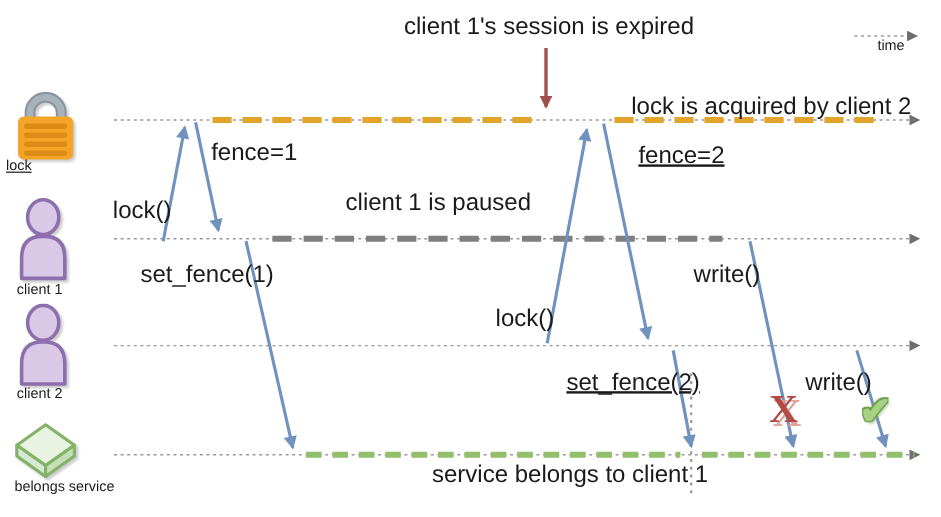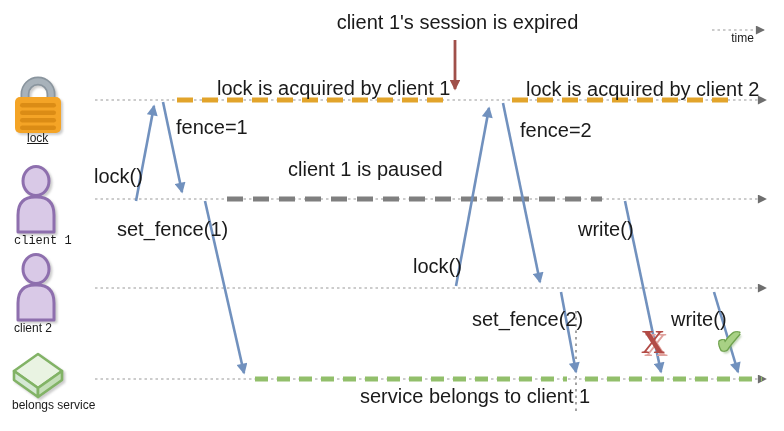--- a/index.html
+++ b/index.html
@@ -112,38 +112,37 @@
   </svg>
 
   <svg class="icon" style="left:12px;top:350px;" width="54" height="52" viewBox="0 0 54 52">
     <g stroke="#82B366" stroke-width="2.6" stroke-linejoin="round">
       <path d="M2,21 L26,4 L50,21 L26,38 Z" fill="#E9F3E2"></path>
       <path d="M2,21 L2,30 L26,47 L26,38 Z" fill="#D5E8D4"></path>
       <path d="M26,38 L26,47 L50,30 L50,21 Z" fill="#C4DEB8"></path>
     </g>
   </svg>
 
-  <div class="lbl actor-label" style="left:27px;top:132px;text-decoration:underline;">lock</div>
-  <div class="lbl actor-label" style="left:14px;top:235px;font-family:Liberation Mono, monospace;">client 1</div>
+  <div class="lbl actor-label" style="left:5px;top:132px;text-decoration:underline;">lock</div>
+  <div class="lbl actor-label" style="left:14px;top:235px;">client 1</div>
   <div class="lbl actor-label" style="left:14px;top:322px;">client 2</div>
   <div class="lbl actor-label" style="left:12px;top:399px;">belongs service</div>
 
   <div class="lbl center" style="left:335px;top:12px;width:245px;">client 1's session is expired</div>
   <div class="lbl actor-label center" style="left:712px;top:32px;width:61px;">time</div>
 
-  <div class="lbl center" style="left:217px;top:78px;width:180px;">lock is acquired by client 1</div>
   <div class="lbl center" style="left:526px;top:79px;width:180px;">lock is acquired by client 2</div>
   <div class="lbl center" style="left:288px;top:159px;width:142px;">client 1 is paused</div>
   <div class="lbl center" style="left:312px;top:386px;width:182px;margin-left:48px;">service belongs to client 1</div>
 
   <div class="lbl" style="left:94px;top:166px;">lock()</div>
   <div class="lbl" style="left:176px;top:117px;">fence=1</div>
   <div class="lbl" style="left:117px;top:219px;">set_fence(1)</div>
   <div class="lbl" style="left:413px;top:256px;">lock()</div>
-  <div class="lbl" style="left:520px;top:120px;">fence=2</div>
-  <div class="lbl" style="left:472px;top:309px;">set_fence(2)</div>
+  <div class="lbl" style="left:532px;top:120px;text-decoration:underline;">fence=2</div>
+  <div class="lbl" style="left:472px;top:309px;text-decoration:underline;">set_fence(2)</div>
   <div class="lbl" style="left:578px;top:219px;">write()</div>
   <div class="lbl" style="left:671px;top:309px;">write()</div>
 
   <div id="reject-mark" class="mark" style="left:641px;top:326px;">X</div>
   <div id="accept-mark" class="mark" style="left:716px;top:326px;">✔</div>
 
 </div>
 
 </body></html>

